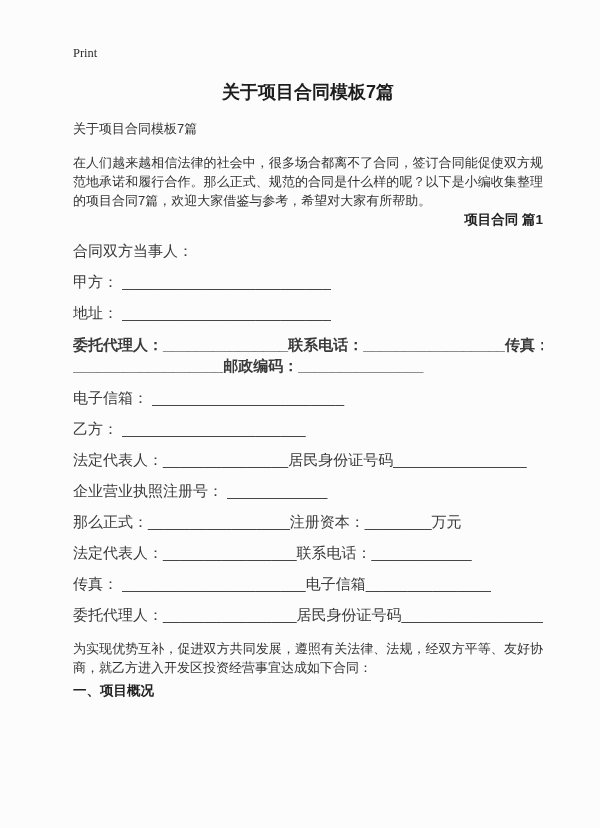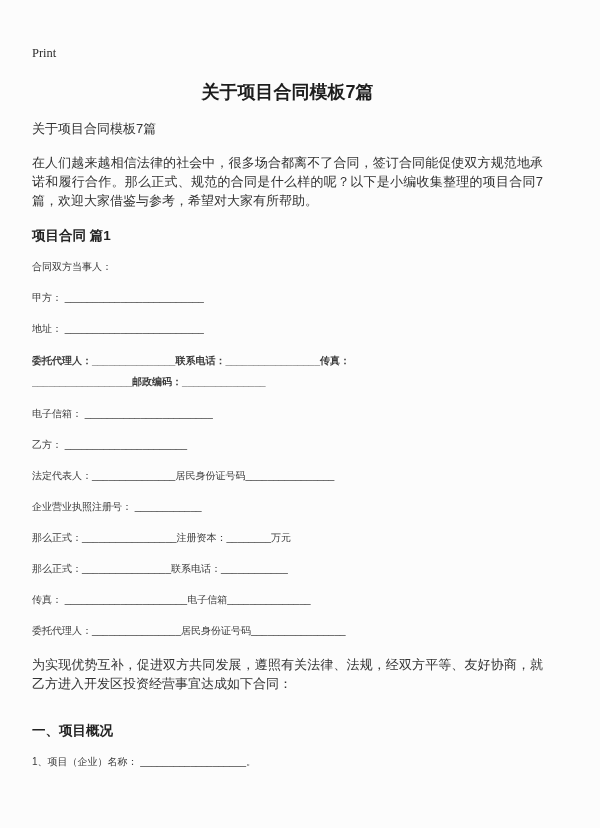--- a/index.html
+++ b/index.html
@@ -11,21 +11,21 @@
     width: 600px;
     height: 828px;
     overflow: hidden;
     font-family: "Liberation Sans", sans-serif;
     color: #333333;
   }
   .page {
     box-sizing: border-box;
     width: 600px;
     height: 828px;
-    padding: 46px 57px 20px 32px;
+    padding: 46px 57px 20px 73px;
   }
   .print-link {
     font-family: "Liberation Serif", serif;
     font-size: 12.5px;
     color: #2e2e2e;
     line-height: 14px;
   }
   .doc-title {
     margin-top: 20px;
     text-align: center;
@@ -39,45 +39,45 @@
     font-size: 13px;
     line-height: 19px;
   }
   .para {
     margin-top: 15px;
     font-size: 13px;
     line-height: 19px;
     text-align: justify;
   }
   .section-heading {
-    margin-top: 16px;
     font-size: 13.5px;
     font-weight: bold;
     color: #222222;
     line-height: 19px;
+    text-align: right;
   }
   .form-line {
     margin-top: 12px;
-    font-size: 10px;
+    font-size: 15px;
     line-height: 19px;
     white-space: nowrap;
     overflow: hidden;
     color: #3a3a3a;
   }
   .form-line.wrapped {
     line-height: 21px;
     white-space: normal;
   }
   .form-line.wrapped .subline {
     white-space: nowrap;
     overflow: hidden;
     font-weight: bold;
   }
   .article-heading {
-    margin-top: 28px;
+    margin-top: 4px;
     font-size: 13.5px;
     font-weight: bold;
     color: #222222;
     line-height: 19px;
   }
 </style>
 </head>
 <body>
 
 <div class="page">
@@ -107,25 +107,24 @@
   <div class="form-line">电子信箱： _______________________</div>
 
   <div class="form-line">乙方： ______________________</div>
 
   <div class="form-line">法定代表人：_______________居民身份证号码________________</div>
 
   <div class="form-line">企业营业执照注册号： ____________</div>
 
   <div class="form-line">那么正式：_________________注册资本：________万元</div>
 
-  <div class="form-line">那么正式：________________联系电话：____________</div>
+  <div class="form-line">法定代表人：________________联系电话：____________</div>
 
   <div class="form-line">传真： ______________________电子信箱_______________</div>
 
   <div class="form-line">委托代理人：________________居民身份证号码_________________</div>
 
   <div class="para">为实现优势互补，促进双方共同发展，遵照有关法律、法规，经双方平等、友好协商，就乙方进入开发区投资经营事宜达成如下合同：</div>
 
   <div class="article-heading">一、项目概况</div>
 
-  <div class="form-line">1、项目（企业）名称： ___________________。</div>
 
 </div>
 
 </body></html>

